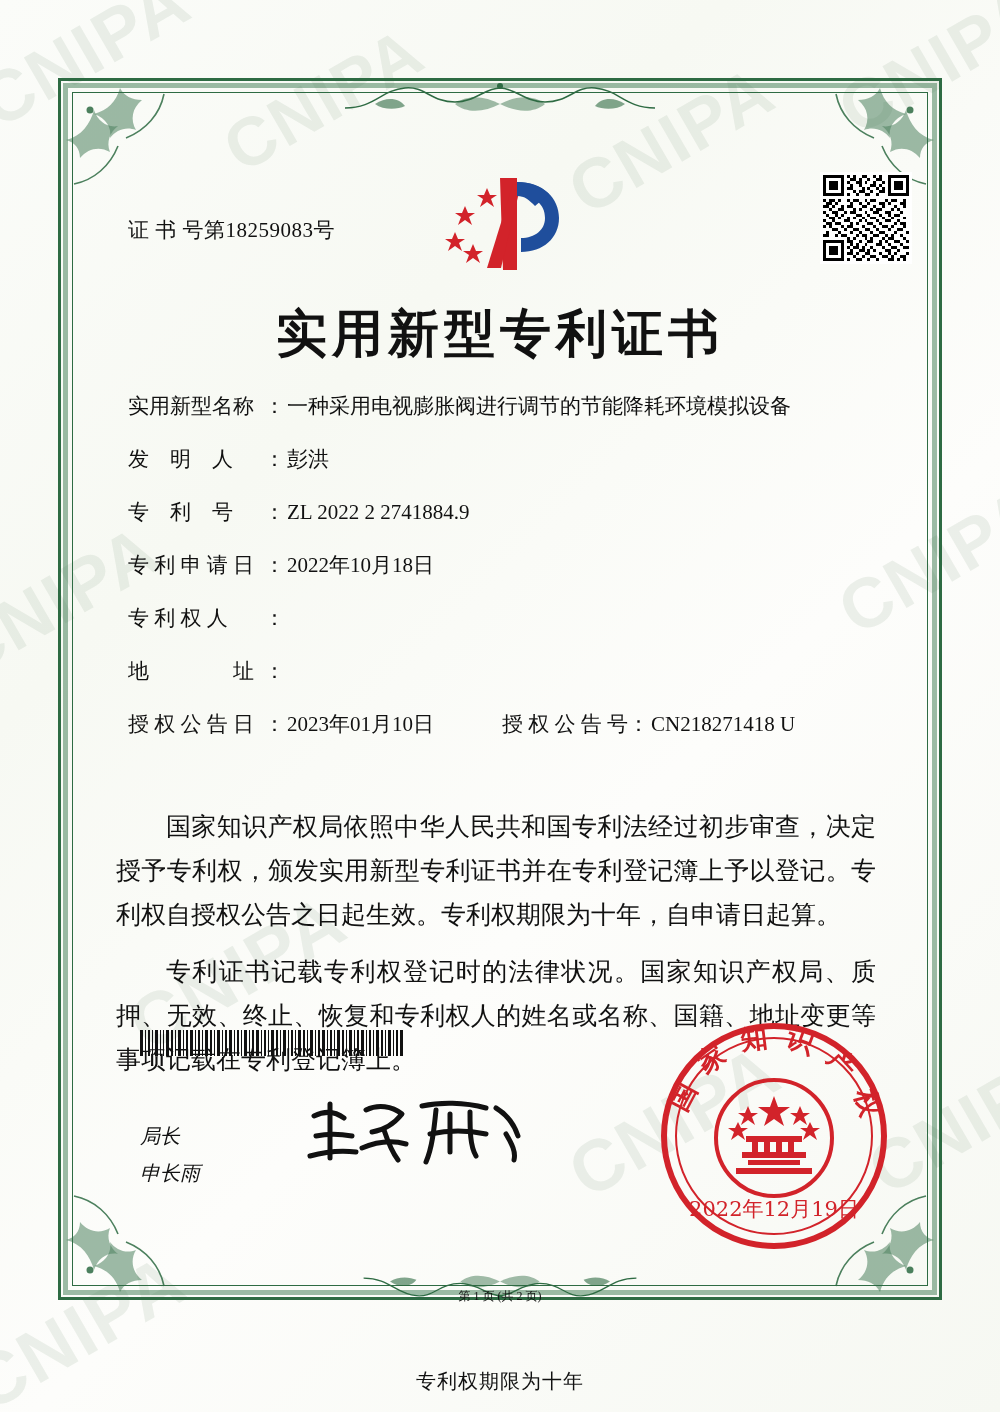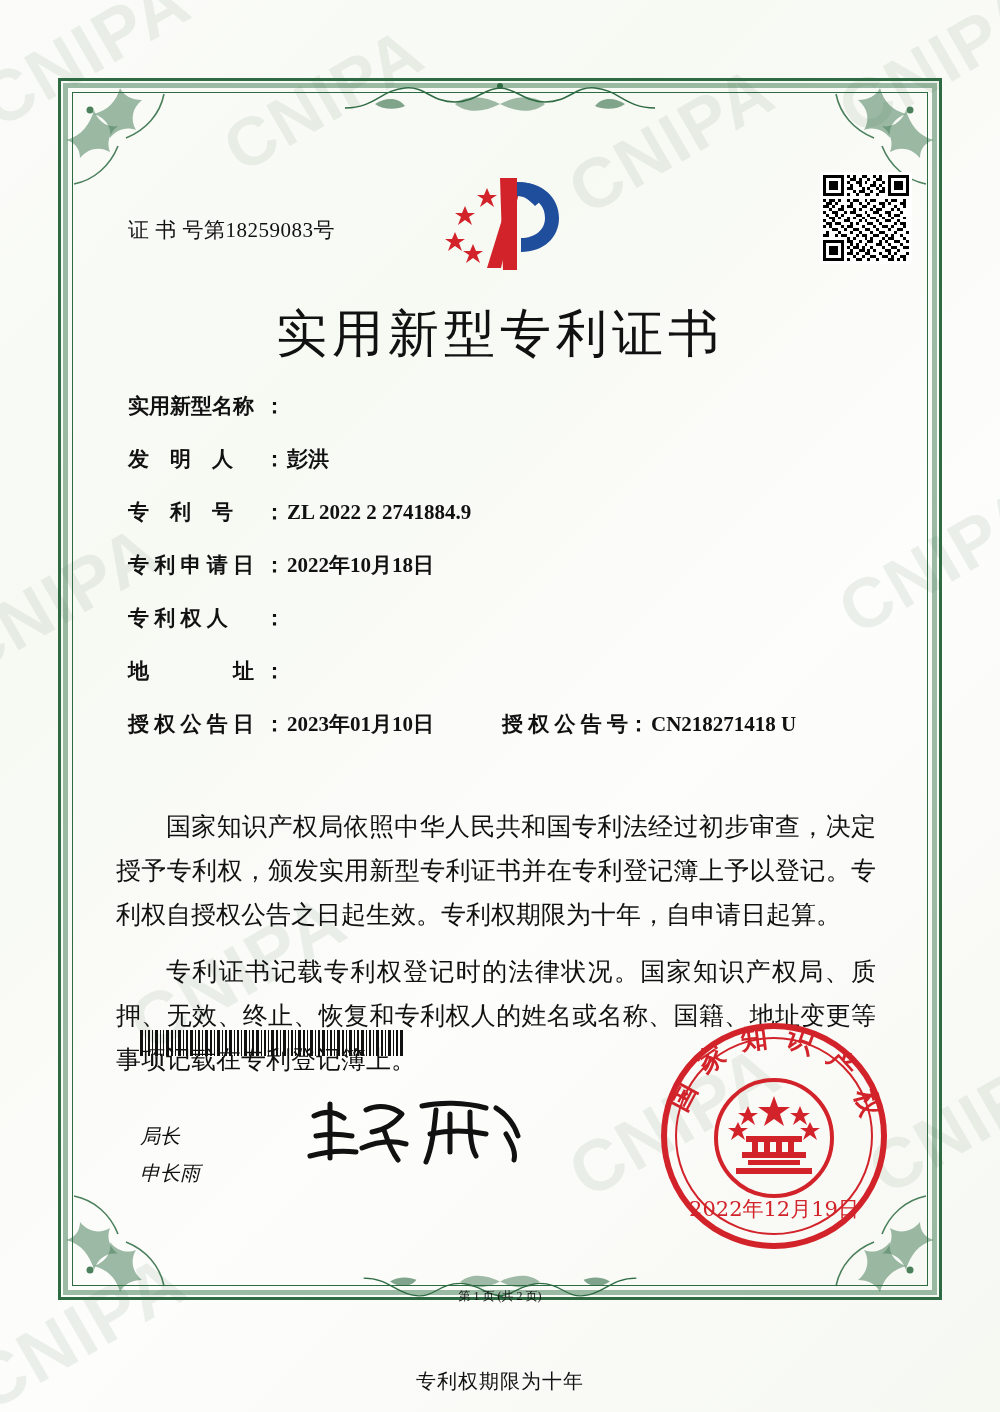--- a/index.html
+++ b/index.html
@@ -130,37 +130,36 @@
   }
   .qr svg { width: 100%; height: 100%; display: block; }
 
   .title {
     position: absolute;
     left: 0;
     right: 0;
     top: 300px;
     text-align: center;
     font-size: 51px;
-    font-weight: normal;
+    font-weight: bold;
     letter-spacing: 5px;
     font-family: "DejaVu Serif", "Liberation Serif", serif;
   }
 
   .fields {
     position: absolute;
     left: 128px;
     top: 392px;
     width: 770px;
   }
   .field {
     display: flex;
     align-items: baseline;
     margin-bottom: 25px;
     font-size: 21px;
-    font-weight: bold;
   }
   .f-label {
     width: 136px;
     flex: 0 0 136px;
     display: flex;
     justify-content: space-between;
     letter-spacing: 0;
   }
   .f-label.no-space { display: block; letter-spacing: 0; }
   .f-colon { margin: 0 2px 0 0; }
@@ -540,20 +539,21 @@
     </svg>
   </div>
 
   <div class="title">实用新型专利证书</div>
 
   <div class="fields">
 
     <div class="field">
       <span class="f-label no-space">实用新型名称</span>
       <span class="f-colon">：</span>
+      <span class="f-value">一种采用电视膨胀阀进行调节的节能降耗环境模拟设备</span>
     </div>
 
     <div class="field">
       <span class="f-label">发　明　人</span>
       <span class="f-colon">：</span>
       <span class="f-value">彭洪</span>
     </div>
 
     <div class="field">
       <span class="f-label">专　利　号</span>

